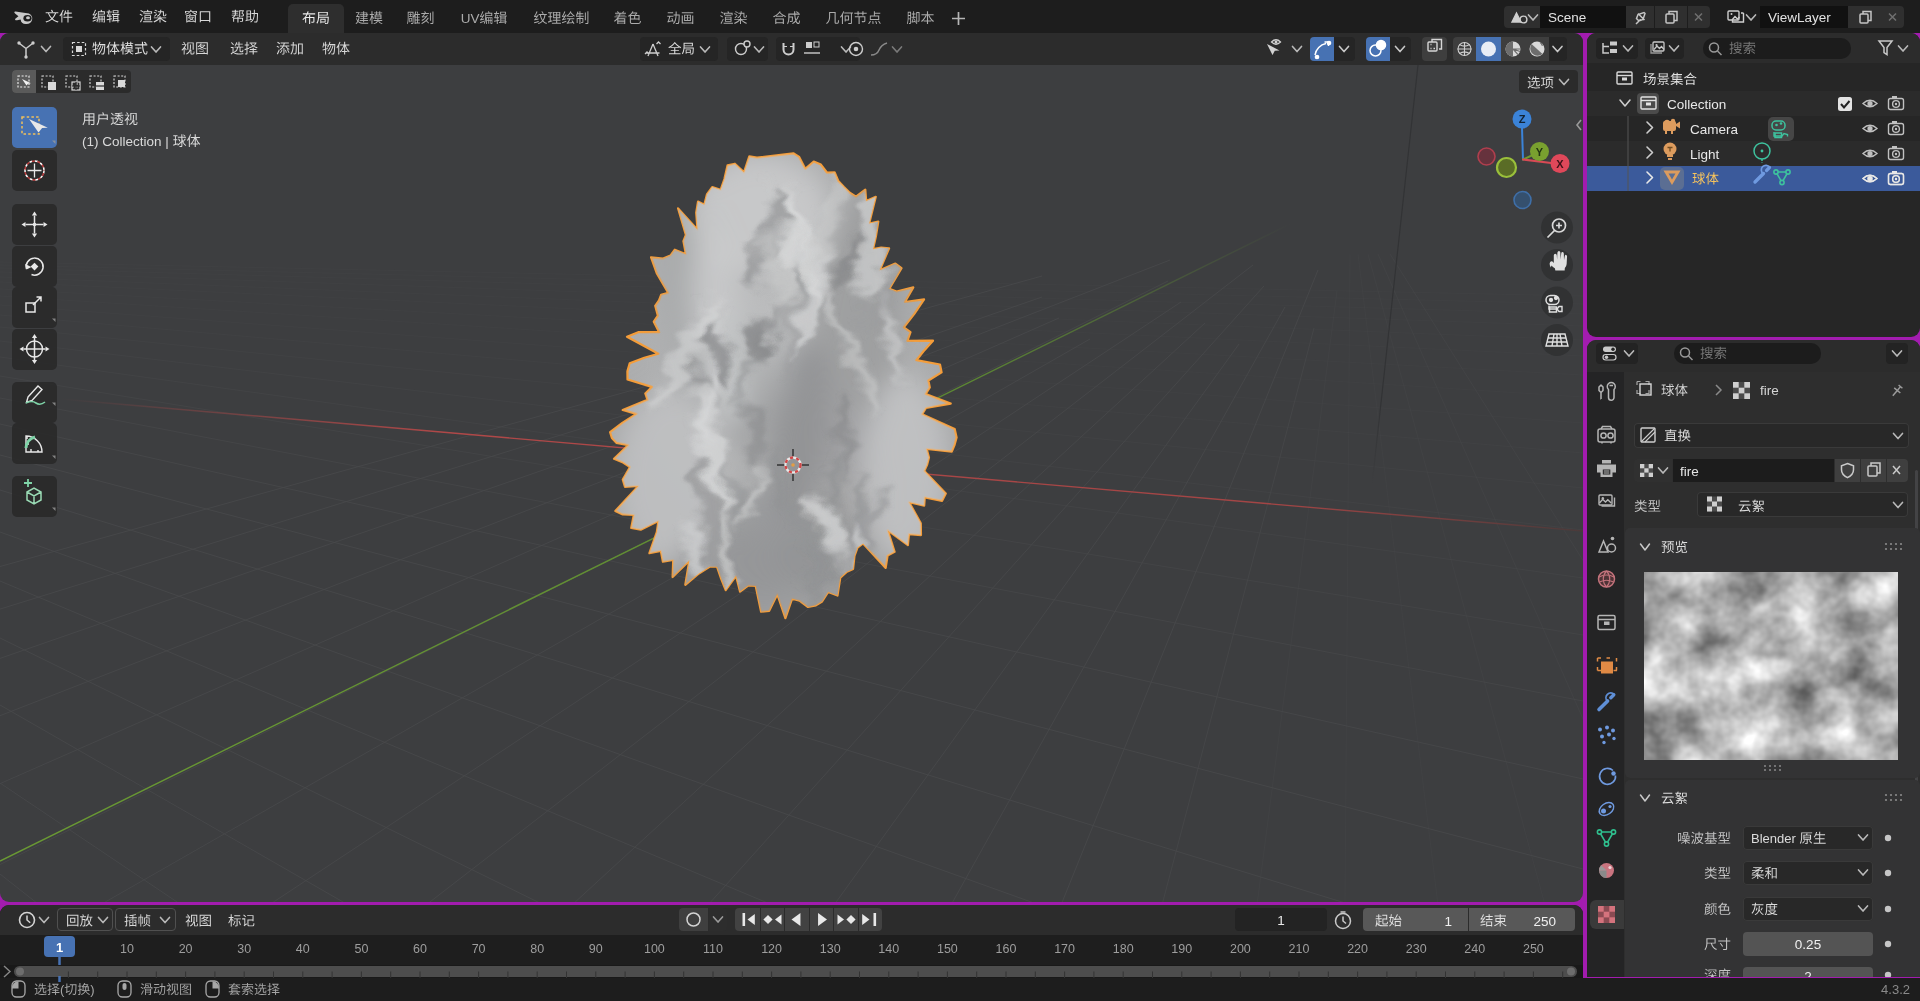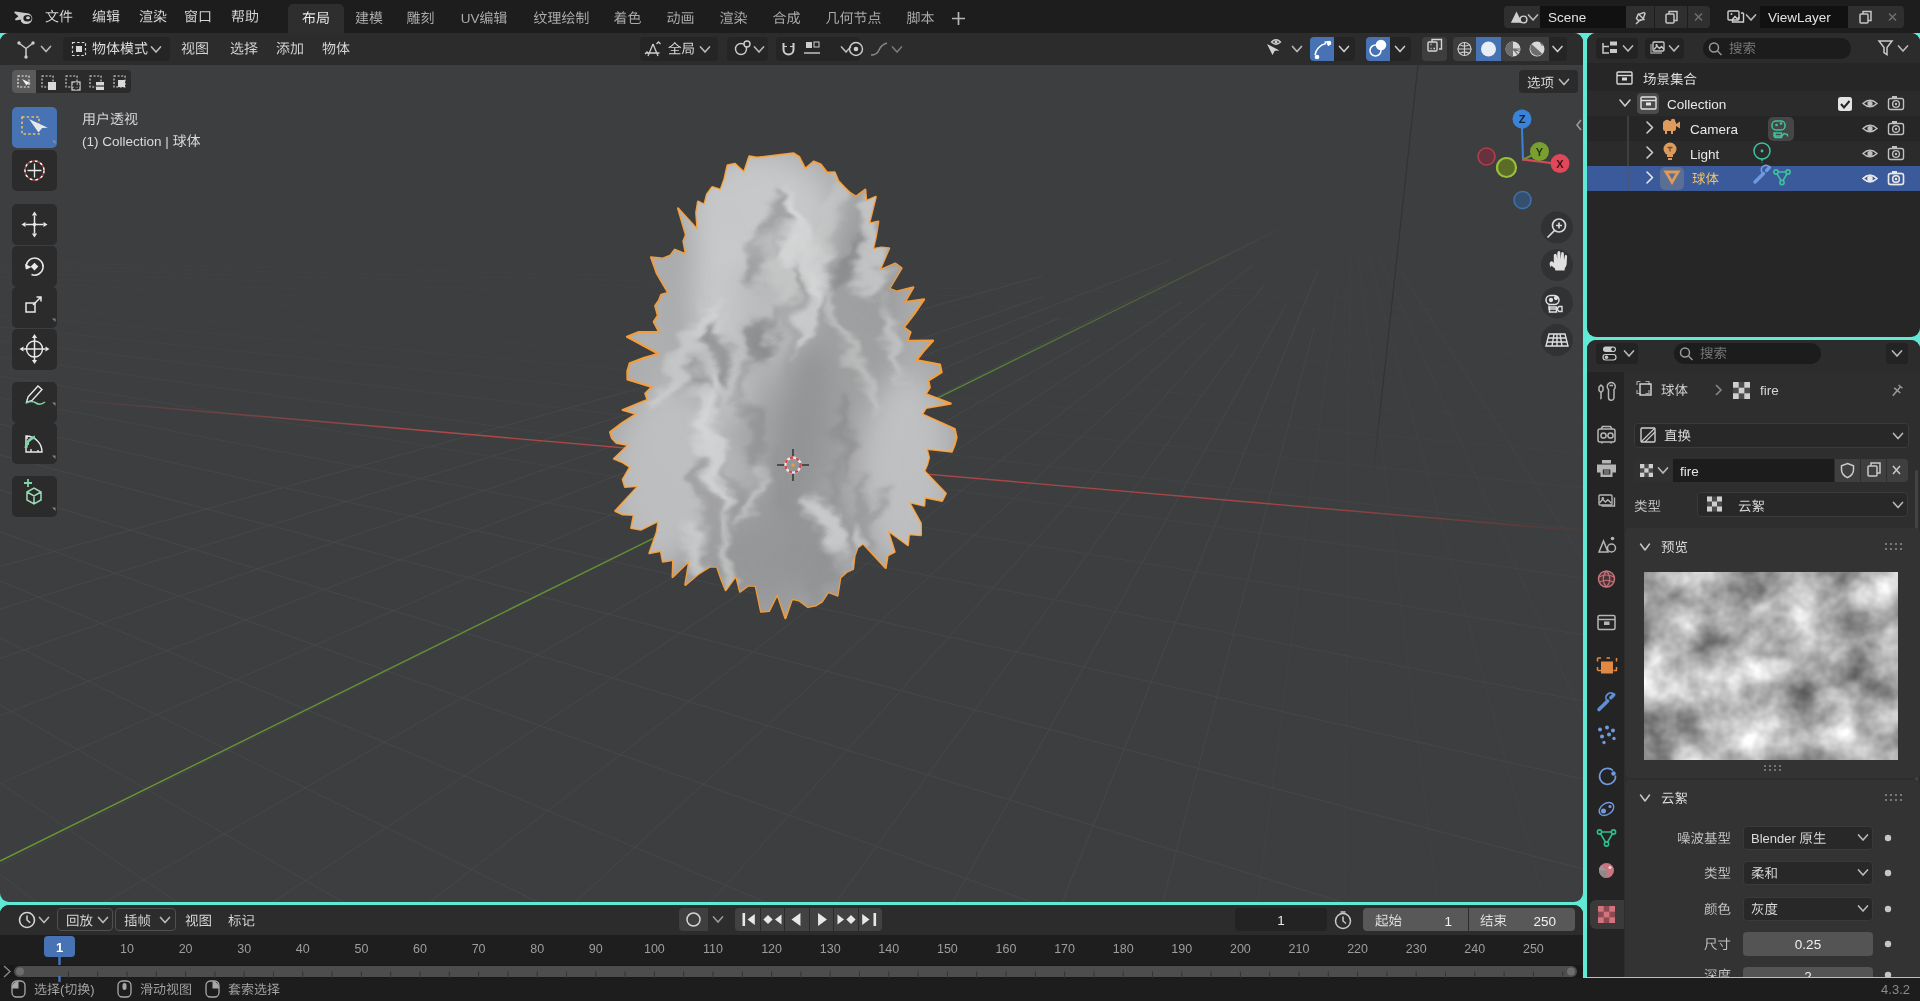--- a/index.html
+++ b/index.html
@@ -83,21 +83,21 @@
       <path id="c78" d="M31 -192C45 -180 62 -163 70 -152L84 -165C75 -176 58 -192 44 -204ZM50 15V15C54 10 60 5 102 -24C100 -28 97 -36 96 -41L70 -23V-132H12V-113H52V-23C52 -11 44 -2 39 1C43 4 48 11 50 15ZM105 -192V-174H204V-110H110V-14C110 10 118 16 146 16C153 16 198 16 204 16C231 16 238 5 240 -36C235 -37 227 -40 222 -44C221 -8 218 -2 203 -2C193 -2 155 -2 148 -2C132 -2 129 -4 129 -14V-92H204V-80H223V-192Z"></path>
       <path id="c79" d="M25 -97C24 -52 21 -12 6 13C11 15 19 20 22 22C30 8 34 -9 38 -29C56 5 86 14 139 14H235C236 8 240 -1 243 -5C227 -4 151 -4 138 -4C115 -4 96 -6 82 -12V-63H123V-79H82V-116H125V-134H78V-165H119V-182H78V-210H60V-182H18V-165H60V-134H12V-116H65V-21C54 -30 46 -42 41 -61C42 -72 42 -84 42 -96ZM137 -129V-47C137 -26 144 -20 168 -20C172 -20 206 -20 212 -20C233 -20 238 -30 240 -65C236 -66 228 -70 224 -73C222 -42 221 -38 210 -38C202 -38 175 -38 169 -38C157 -38 155 -39 155 -47V-112H208V-106H226V-198H134V-182H208V-129Z"></path>
       <path id="c80" d="M116 -82V20H133V9H208V20H226V-82ZM133 -8V-65H208V-8ZM107 -102C114 -105 125 -106 218 -113C222 -106 224 -100 226 -95L242 -104C234 -123 217 -152 200 -174L185 -166C194 -156 202 -142 210 -129L130 -124C146 -147 163 -176 176 -205L157 -210C144 -178 124 -145 117 -136C111 -127 106 -121 101 -120C103 -115 106 -106 107 -102ZM50 -141H79C76 -109 70 -82 62 -60C53 -67 44 -74 36 -80C41 -98 46 -119 50 -141ZM16 -73C29 -64 42 -54 54 -44C43 -21 28 -5 10 5C14 8 19 15 22 20C40 8 56 -8 68 -31C77 -22 86 -13 91 -5L102 -20C96 -29 87 -38 76 -48C87 -76 94 -112 97 -158L86 -159L83 -159H54C57 -176 60 -192 62 -208L44 -209C43 -194 40 -176 37 -159H11V-141H34C28 -116 22 -91 16 -73Z"></path>
       <path id="c81" d="M9 -13 12 6C37 0 70 -6 102 -14L100 -31C66 -24 32 -17 9 -13ZM14 -107C18 -108 24 -110 56 -114C44 -98 34 -85 29 -80C21 -72 15 -66 10 -64C12 -59 15 -50 16 -46C22 -49 31 -51 100 -64C100 -68 99 -76 100 -80L44 -72C64 -93 84 -120 101 -147L84 -157C79 -148 73 -139 68 -130L34 -128C49 -148 64 -175 75 -200L56 -208C46 -179 28 -148 22 -140C16 -132 12 -126 8 -126C10 -120 13 -111 14 -107ZM160 -210V-176H102V-158H160V-120H108V-102H232V-120H179V-158H236V-176H179V-210ZM115 -76V20H133V9H206V19H225V-76ZM133 -8V-59H206V-8Z"></path>
       <path id="c82" d="M36 -138V-66H105C82 -40 44 -16 10 -4C14 0 20 7 23 12C56 -1 90 -25 115 -52V20H134V-54C159 -26 194 -1 228 12C231 7 237 0 242 -4C206 -16 168 -40 145 -66H215V-138H134V-166H232V-184H134V-210H115V-184H19V-166H115V-138ZM54 -122H115V-83H54ZM134 -122H196V-83H134Z"></path>
       <path id="c83" d="M105 -188V-170H145C144 -98 140 -29 78 5C82 8 88 15 92 20C157 -18 162 -92 164 -170H216C212 -57 209 -15 201 -6C198 -2 196 -1 191 -1C186 -1 172 -2 158 -3C161 3 163 11 163 16C177 17 190 18 199 17C207 16 213 13 218 6C228 -7 231 -50 235 -178C235 -180 235 -188 235 -188ZM38 -17C43 -22 51 -26 110 -53C109 -56 108 -64 107 -69L58 -48V-124L108 -135L105 -152L58 -142V-200H40V-138L7 -131L10 -114L40 -120V-52C40 -42 33 -36 29 -34C32 -30 36 -22 38 -17Z"></path>
       <path id="c84" d="M23 -194C38 -185 58 -170 68 -162L80 -176C70 -184 50 -198 35 -206ZM10 -125C25 -117 44 -105 53 -97L64 -112C54 -120 36 -130 22 -138ZM19 4 35 16C48 -7 62 -38 74 -63L59 -74C47 -47 30 -15 19 4ZM115 -54H195V-36H115ZM115 -68V-86H195V-68ZM98 -100V20H115V-22H195V1C195 4 194 5 190 5C187 6 175 6 163 5C165 10 167 16 168 20C186 20 197 20 204 18C211 15 213 10 213 1V-100ZM100 -201V-133H73V-91H90V-118H220V-91H238V-133H212V-201ZM116 -133V-156H150V-133ZM194 -133H166V-169H116V-186H194Z"></path>
       <path id="c85" d="M146 -169C154 -160 163 -151 172 -143H82C91 -151 100 -160 107 -169ZM41 14C49 11 62 10 189 4C195 10 200 16 204 20L220 11C210 -2 190 -22 174 -35L158 -27C164 -22 170 -16 176 -10L67 -5C80 -14 92 -25 103 -36H235V-52H83V-69H186V-82H83V-98H186V-112H83V-128H185V-132C200 -122 215 -112 229 -106C232 -110 238 -117 242 -120C216 -130 187 -149 168 -169H234V-185H119C123 -192 127 -200 131 -206L111 -210C108 -202 103 -194 97 -185H17V-169H83C66 -149 41 -131 9 -118C13 -114 18 -108 21 -104C37 -111 51 -119 64 -128V-52H15V-36H78C67 -24 55 -15 50 -12C44 -7 40 -4 35 -4C37 1 40 10 41 14Z"></path>
     </defs>
   </svg>
-<div style="position:absolute;left:0;top:0;width:1920px;height:1001px;background:#5eead4">
+<div style="position:absolute;left:0;top:0;width:1920px;height:1001px;background:#a21caf">
     <div style="position:absolute;left:0px;top:0px;width:1920px;height:33px;background:#1d1d1d;"></div>
     <div style="position:absolute;left:0px;top:33px;width:1583px;height:869px;background:#3d3e40;border-radius:9px"></div>
     <div style="position:absolute;left:0px;top:33px;width:1583px;height:32px;background:#2c2c2c;border-radius:9px 9px 0 0"></div>
     <div style="position:absolute;left:1587px;top:33px;width:333px;height:304px;background:#262626;border-radius:9px"></div>
     <div style="position:absolute;left:1587px;top:33px;width:333px;height:30px;background:#2c2c2c;border-radius:9px 9px 0 0"></div>
     <div style="position:absolute;left:1587px;top:340px;width:333px;height:637px;background:#2e2e2e;border-radius:9px 9px 0 0"></div>
     <div style="position:absolute;left:1587px;top:340px;width:333px;height:32px;background:#2c2c2c;border-radius:9px 9px 0 0"></div>
     <div style="position:absolute;left:1587px;top:372px;width:37px;height:605px;background:#242425;"></div>
     <div style="position:absolute;left:0px;top:905px;width:1583px;height:73px;background:#1e1e1e;border-radius:9px"></div>
     <div style="position:absolute;left:0px;top:905px;width:1583px;height:30px;background:#2c2c2c;border-radius:9px 9px 0 0"></div>

